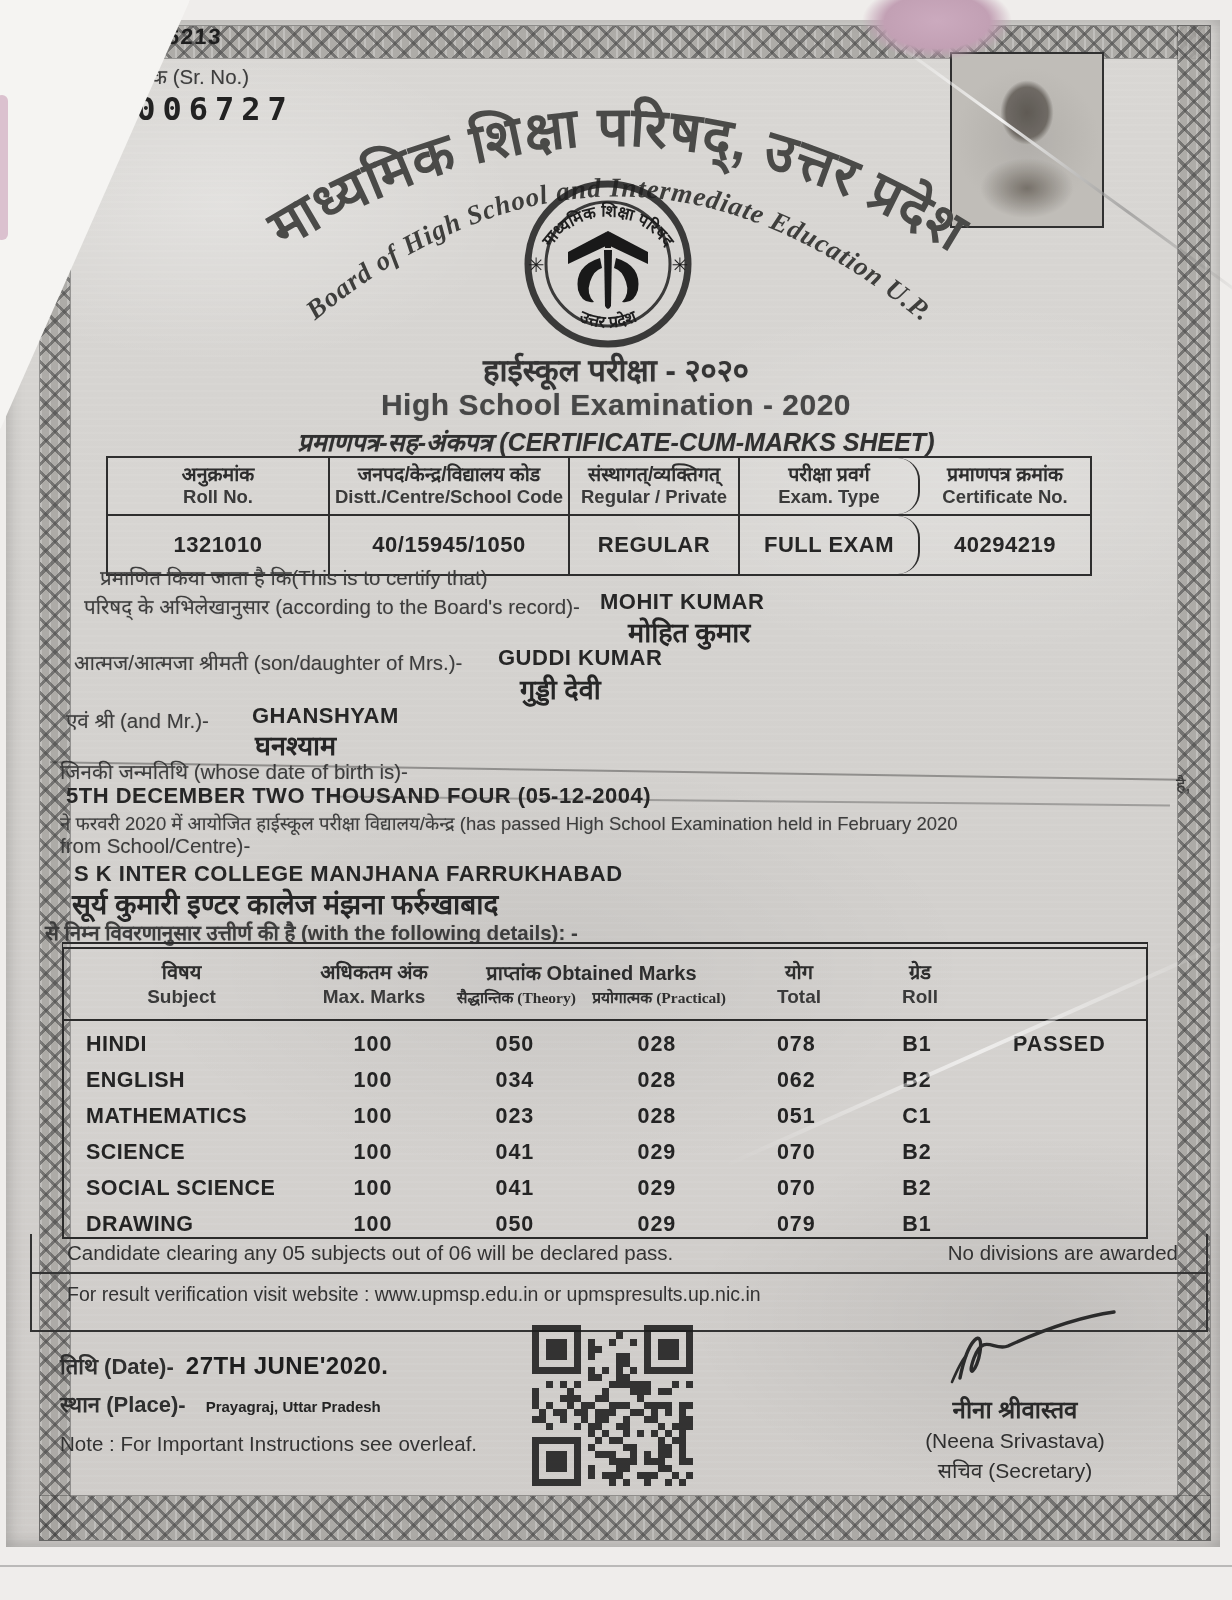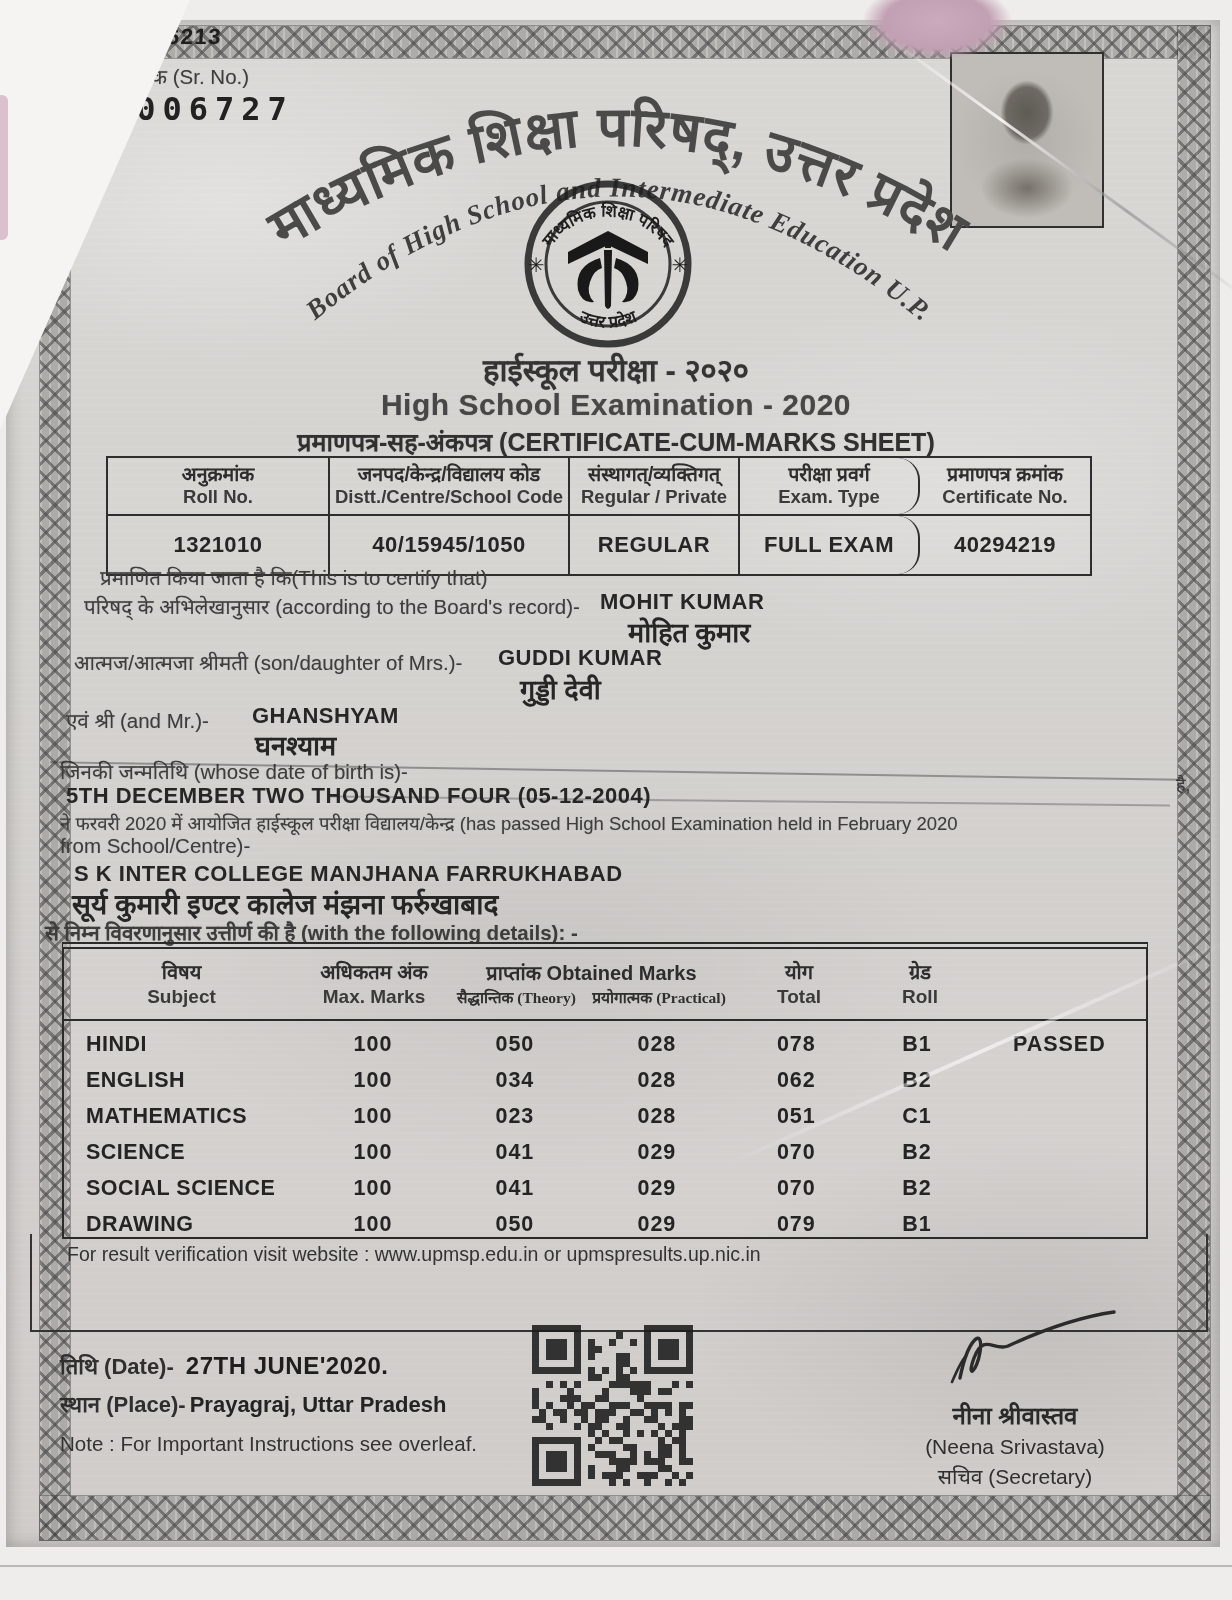--- a/index.html
+++ b/index.html
@@ -82,24 +82,24 @@
          border-bottom:2px solid #333;padding:0 28px 0 35px;}
   .nrow1 span{font-size:20.5px;color:#333;}
   .nrow2{padding:6px 0 0 35px;}
   .nrow2 .cat{font-size:20.5px;color:#333;}
   .nrow2 .catval{font-weight:700;font-size:23px;color:#1d1d1d;margin-left:14px;}
   .nrow2 .web{font-size:19.5px;color:#333;margin-top:3px;}
   
   .f-line{white-space:nowrap;}
   .f-datelbl{font-size:22px;color:#2f2f2f;font-weight:700;}
   .f-dateval{font-weight:700;font-size:24px;color:#1e1e1e;letter-spacing:.5px;margin-left:12px;}
-  .f-placeval{font-weight:700;font-size:22px;color:#232323;margin-left:4px;}
+  .f-placeval{font-weight:700;font-size:15px;color:#232323;margin-left:20px;}
   .f-note{font-size:20.5px;color:#333;}
   .sig-block{left:900px;top:1308px;width:230px;text-align:center;}
-  .sig-name-hi{font-weight:700;font-size:24px;color:#2a2a2a;margin-top:8px;}
+  .sig-name-hi{font-weight:700;font-size:24px;color:#2a2a2a;margin-top:2px;}
   .sig-name-en{font-size:21px;color:#2f2f2f;margin-top:4px;}
   .sig-title{font-size:21px;color:#2f2f2f;margin-top:3px;}
   #qr{left:532px;top:1325px;width:161px;height:161px;}
   #qr svg{display:block;}
   
   .crease{pointer-events:none;}
   .cr1{left:880px;top:30px;width:460px;height:3px;background:linear-gradient(90deg,transparent,rgba(255,255,255,.85),rgba(120,120,120,.5),transparent);transform:rotate(36deg);transform-origin:left top;}
   .cr2{left:50px;top:770px;width:1130px;height:2px;background:rgba(35,35,35,.38);transform:rotate(.9deg);}
   .cr3{left:330px;top:800px;width:840px;height:2px;background:rgba(35,35,35,.3);transform:rotate(.6deg);}
   .cr4{left:700px;top:1050px;width:560px;height:4px;background:linear-gradient(90deg,transparent,rgba(255,255,255,.6),transparent);transform:rotate(-24deg);}
@@ -159,21 +159,21 @@
       <path d="M 40 -12 L 2 -32 L 2 -18 L 40 0 Z"></path>
       <path d="M -3 -30 Q 0 -36 3 -30 L 3 -16 L -3 -16 Z"></path>
       <path d="M -4 -14 L 4 -14 L 3 42 Q 0 48 -3 42 Z"></path>
       <path d="M -8 -6 Q -34 2 -30 26 Q -26 40 -14 38 Q -22 30 -18 18 Q -14 6 -6 4 Z"></path>
       <path d="M 8 -6 Q 34 2 30 26 Q 26 40 14 38 Q 22 30 18 18 Q 14 6 6 4 Z"></path>
     </g>
   </svg>
 
   <div class="abs b ink" style="left:266px;top:348px;width:700px;text-align:center;font-size:31px;color:#343434;">हाईस्कूल परीक्षा - २०२०</div>
   <div class="abs b" style="left:266px;top:388px;width:700px;text-align:center;font-size:30px;color:#474747;letter-spacing:.5px;text-shadow:0 0 1px rgba(60,60,60,.4);">High School Examination - 2020</div>
-  <div class="abs b ink" style="left:116px;top:424px;width:1000px;text-align:center;font-size:25px;color:#303030;">प्रमाणपत्र-सह-अंकपत्र (CERTIFICATE-CUM-MARKS SHEET)</div>
+  <div class="abs b ink" style="left:116px;top:424px;width:1000px;text-align:center;font-size:25px;color:#303030;font-style:italic;">प्रमाणपत्र-सह-अंकपत्र (CERTIFICATE-CUM-MARKS SHEET)</div>
 
   <div class="abs itable">
     <div class="irow ihead">
       <div class="icell c0">
         <span class="hi">अनुक्रमांक</span>
         <span class="en">Roll No.</span>
       </div>
       <div class="icell c1">
         <span class="hi">जनपद/केन्द्र/विद्यालय कोड</span>
         <span class="en">Distt./Centre/School Code</span>
@@ -295,20 +295,24 @@
       <div class="w-max">100</div>
       <div class="w-the">050</div>
       <div class="w-pra">029</div>
       <div class="w-tot">079</div>
       <div class="w-grd">B1</div>
       <div class="w-res"></div>
     </div>
   </div>
 
   <div class="abs nbox">
+    <div class="nrow1">
+      <span>Candidate clearing any 05 subjects out of 06 will be declared pass.</span>
+      <span>No divisions are awarded</span>
+    </div>
     <div class="nrow2">
       <div class="web">For result verification visit website : www.upmsp.edu.in or upmspresults.up.nic.in</div>
     </div>
   </div>
 
   <div class="abs f-line" style="left:60px;top:1350px;">
     <span class="f-datelbl">तिथि (Date)-</span><span class="f-dateval">27TH JUNE'2020.</span>
   </div>
   <div class="abs f-line" style="left:60px;top:1388px;">
     <span class="f-datelbl">स्थान (Place)-</span><span class="f-placeval">Prayagraj, Uttar Pradesh</span>

